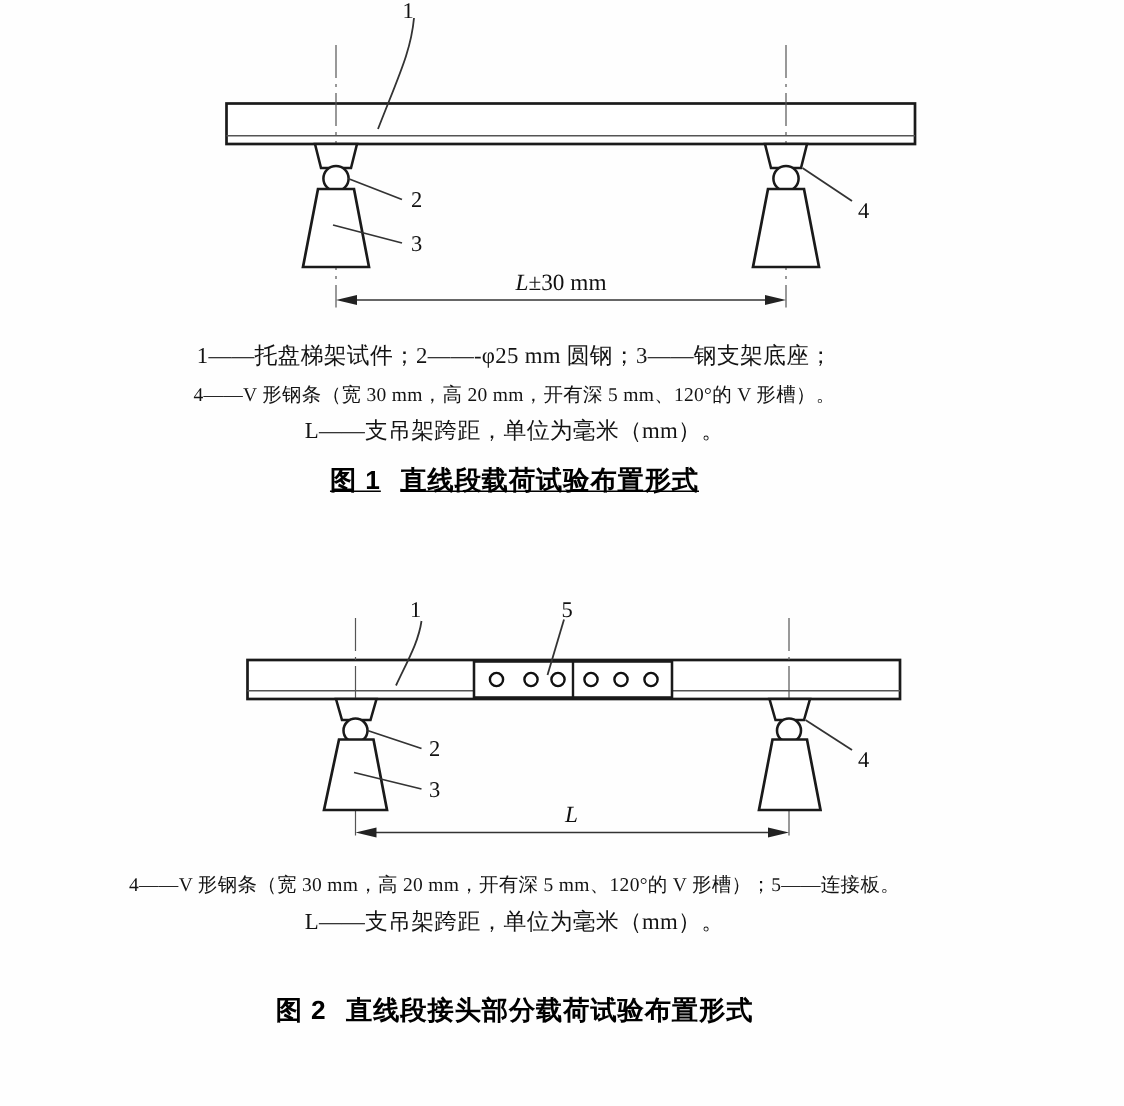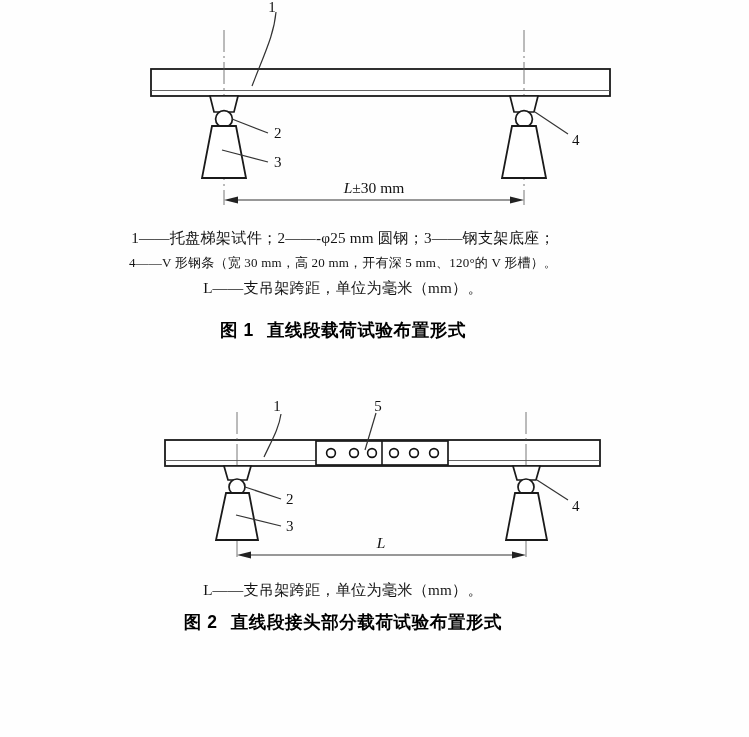--- a/index.html
+++ b/index.html
@@ -133,21 +133,21 @@
         <text class="dimtxt" x="374" y="193" text-anchor="middle">
           <tspan class="italic-var" font-style="italic">L</tspan><tspan>±30 mm</tspan>
         </text>
       </g>
     </svg>
 
     <div class="caption-area">
       <div class="legend-line">1——托盘梯架试件；2——-φ25 mm 圆钢；3——钢支架底座；</div>
       <div class="legend-line small">4——V 形钢条（宽 30 mm，高 20 mm，开有深 5 mm、120°的 V 形槽）。</div>
       <div class="legend-line">L——支吊架跨距，单位为毫米（mm）。</div>
-      <div class="fig-title" style="margin-top:18px;">
+      <div class="fig-title" style="margin-top:8px;text-decoration:underline;">
         <span class="num-gap">图 1</span><span>直线段载荷试验布置形式</span>
       </div>
     </div>
   </div>
 
   <div class="figure-block" id="figure2-block">
 
     <svg class="diagram" id="fig2-svg" width="749" height="185" viewBox="0 0 749 185">
 
       <g>
@@ -209,20 +209,21 @@
 
       <g>
         <line x1="241" y1="163" x2="522" y2="163" stroke="#333" stroke-width="1.1"></line>
         <path d="M 237 163 L 251 159.6 L 251 166.4 Z" fill="#222"></path>
         <path d="M 526 163 L 512 159.6 L 512 166.4 Z" fill="#222"></path>
         <text class="dimtxt" x="381" y="156" text-anchor="middle" font-style="italic">L</text>
       </g>
     </svg>
 
     <div class="caption-area">
+      <div class="legend-line small">4——V 形钢条（宽 30 mm，高 20 mm，开有深 5 mm、120°的 V 形槽）；5——连接板。</div>
       <div class="legend-line">L——支吊架跨距，单位为毫米（mm）。</div>
-      <div class="fig-title" style="margin-top:8px;text-align:center;">
+      <div class="fig-title" style="margin-top:34px;text-align:center;">
         <span class="num-gap">图 2</span><span>直线段接头部分载荷试验布置形式</span>
       </div>
     </div>
   </div>
 
 </div>
 
 </body></html>

